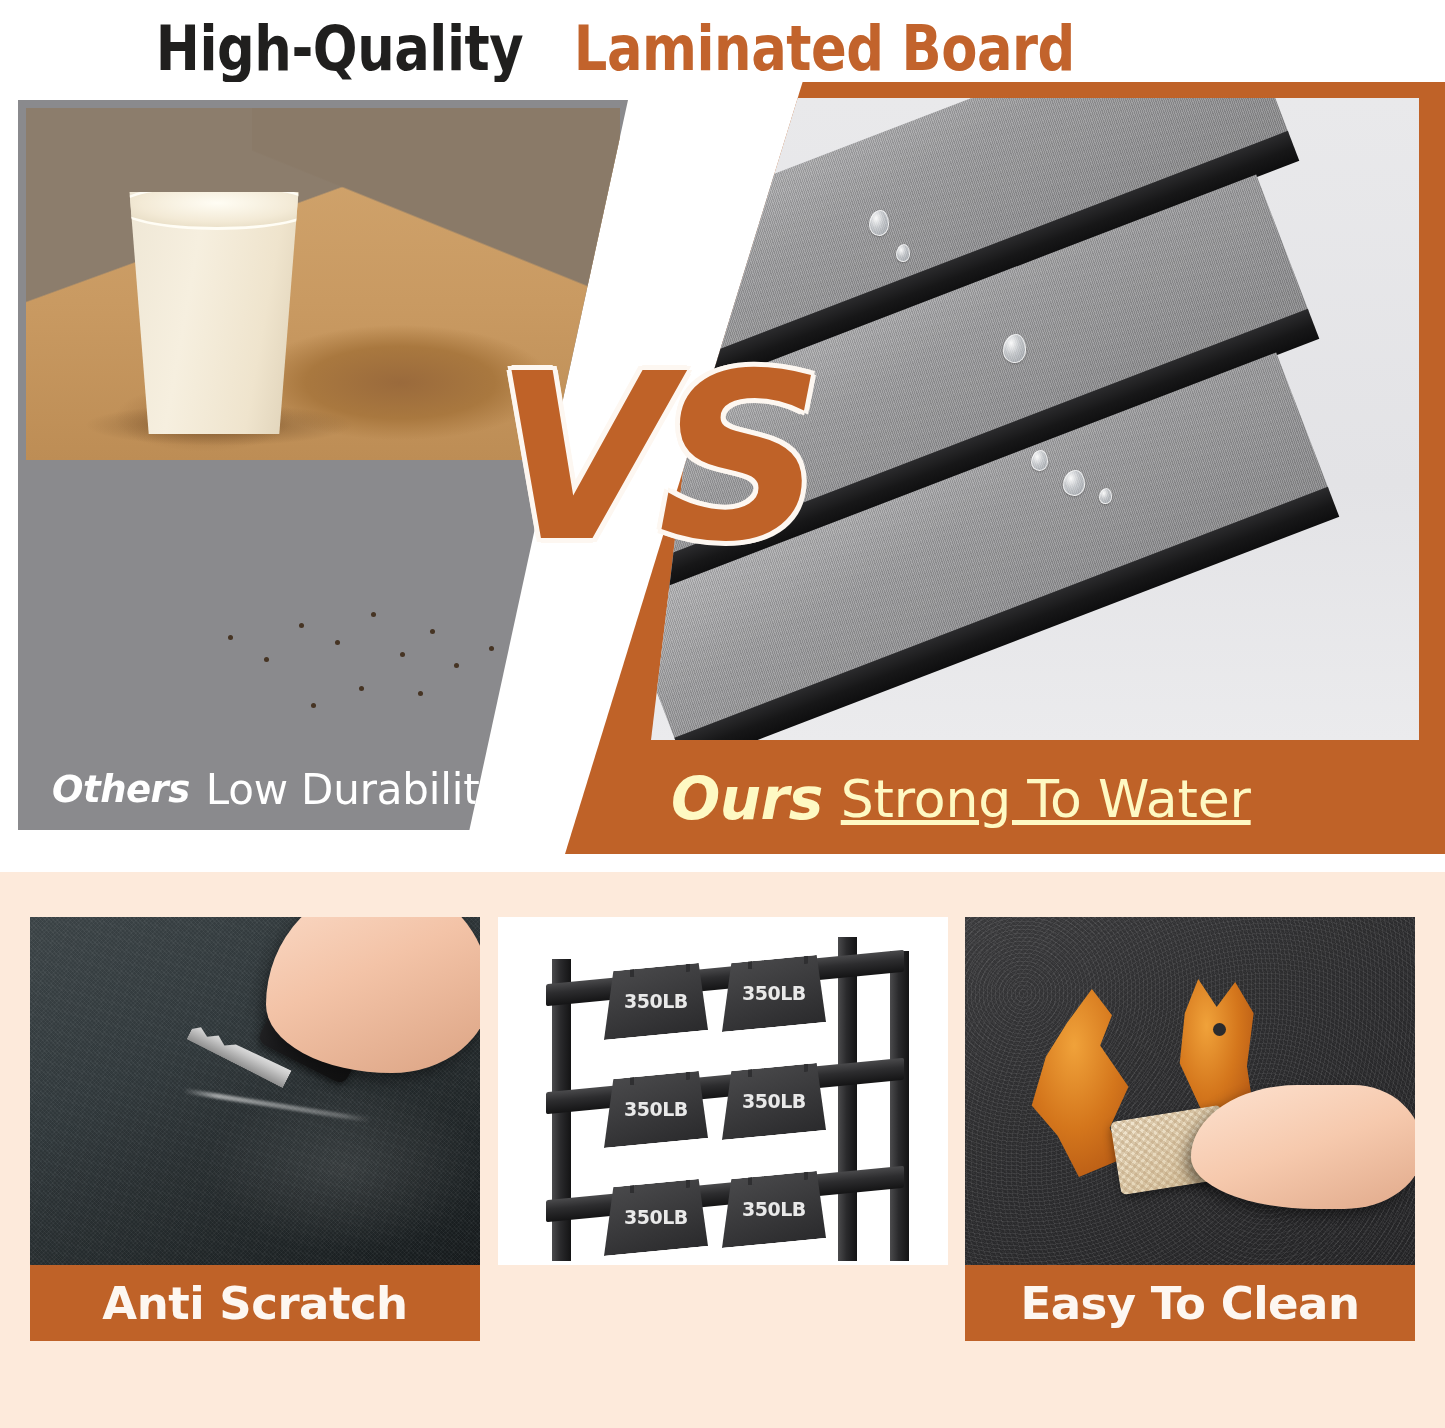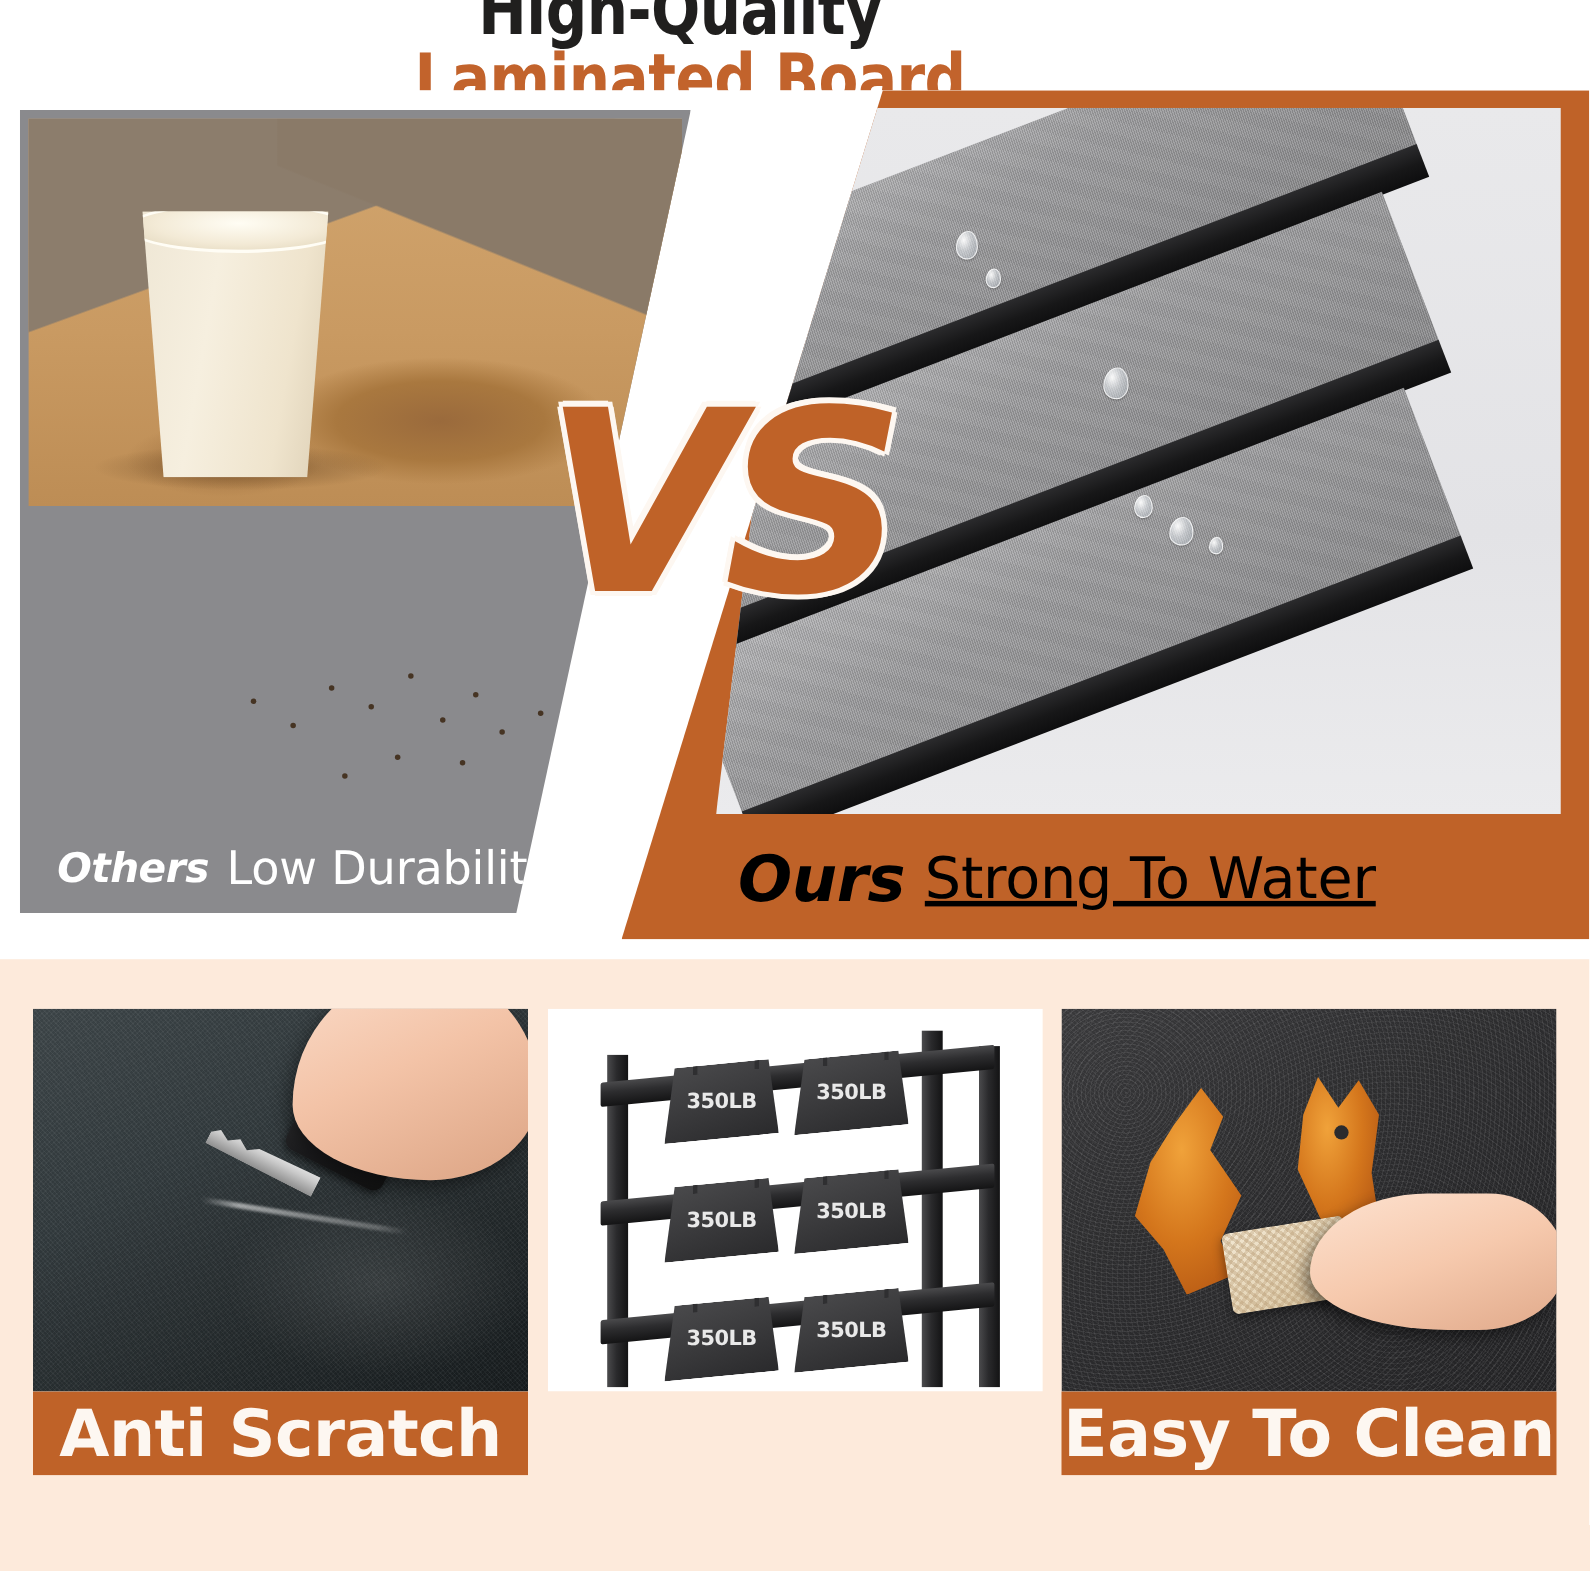--- a/index.html
+++ b/index.html
@@ -19,24 +19,23 @@
     background: #ffffff;
   }
 
   
   .headline {
     position: absolute;
     left: 0; top: 2px;
     width: 1236px;
     height: 78px;
     display: flex;
-    align-items: center;
+    align-items: flex-end;
     justify-content: center;
     white-space: nowrap;
-    flex-direction: column;
   }
   .headline span {
     font-size: 63px;
     font-weight: 700;
     letter-spacing: -0.5px;
     line-height: 1;
     font-family: "DejaVu Sans", sans-serif;
     font-stretch: condensed;
     transform: scaleX(0.93);
     transform-origin: center;
@@ -221,21 +220,21 @@
   
   .ours-caption {
     position: absolute;
     left: 0; bottom: 0;
     width: 100%;
     height: 110px;
     display: flex;
     align-items: center;
     gap: 18px;
     padding-left: 106px;
-    color: #000000;
+    color: #fef9c3;
   }
   .ours-caption .cap-strong-i { font-size: 58px; }
   .ours-caption .cap-light    { font-size: 52px; text-decoration: underline; }
 
   
   .vs-badge {
     position: absolute;
     left: 494px; top: 262px;
     font-size: 230px;
     font-weight: 700;
@@ -275,21 +274,21 @@
     overflow: hidden;
   }
   .feature-label {
     width: 100%;
     height: 76px;
     background: #bf6228;
     color: #fdf7f1;
     display: flex;
     align-items: center;
     justify-content: center;
-    font-size: 59px;
+    font-size: 45px;
     font-weight: 700;
     letter-spacing: -0.5px;
     font-family: "DejaVu Sans", sans-serif;
     text-align: center;
   }
 
   
   .scratch-bg {
     position: absolute; inset: 0;
     background:

